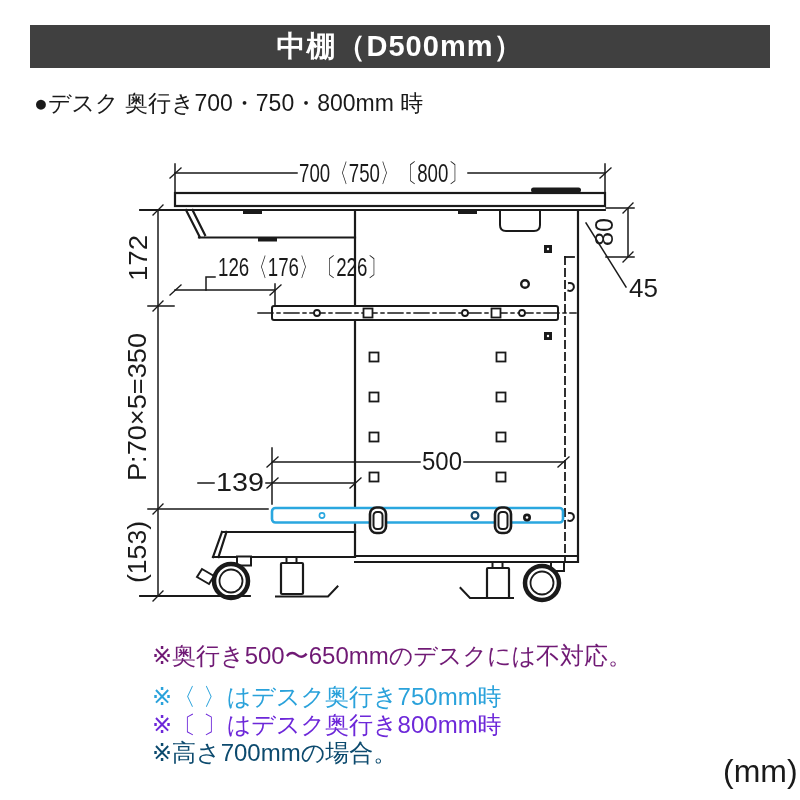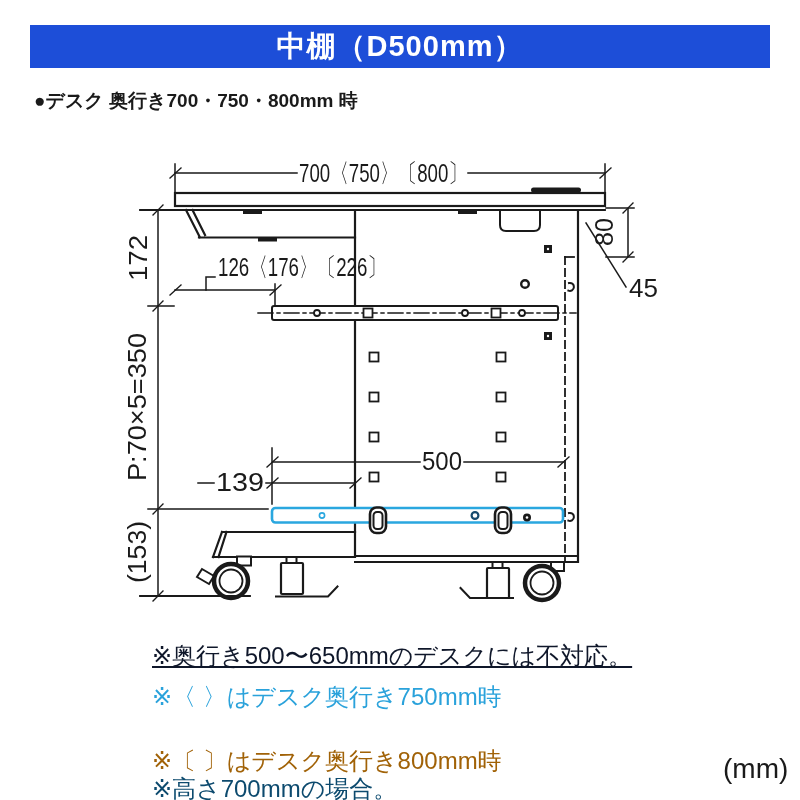--- a/index.html
+++ b/index.html
@@ -1,32 +1,32 @@
 <!DOCTYPE html>
 <html><head>
 <meta charset="utf-8">
 <style>
   html,body{margin:0;padding:0;background:#fff;}
   .page{position:relative;width:800px;height:800px;background:#fff;overflow:hidden;
         font-family:"Liberation Sans","DejaVu Sans",sans-serif;color:#1a1a1a;}
   .header-bar{position:absolute;left:30px;top:25px;width:740px;height:43px;
         display:flex;align-items:center;justify-content:center;}
   .header-title{color:#fff;font-size:29px;font-weight:bold;letter-spacing:1px;}
-  .heading{position:absolute;left:34px;top:88px;font-size:19px;font-weight:bold;}
+  .heading{position:absolute;left:34px;top:88px;font-size:23px;font-weight:normal;}
   .diagram-svg{position:absolute;left:0;top:0;}
   .notes{position:absolute;left:152px;top:642px;font-size:24px;line-height:28px;}
-  .unit{position:absolute;left:723px;top:753px;font-size:28px;}
+  .unit{position:absolute;left:723px;top:753px;font-size:32px;}
   svg text{font-family:"Liberation Sans","DejaVu Sans",sans-serif;fill:#1a1a1a;}
 </style>
 </head>
 <body>
 
 <div class="page">
 
-  <div class="header-bar" style="background: #1d4ed8;">
+  <div class="header-bar" style="background: #404040;">
     <span class="header-title">中棚（D500mm）</span>
   </div>
 
   <div class="heading">●デスク 奥行き700・750・800mm 時</div>
 
   <svg class="diagram-svg" width="800" height="800" viewBox="0 0 800 800">
 
     <g stroke="#1a1a1a" fill="none" stroke-linecap="square">
 
       <path d="M355,210 V556" stroke-width="2.2"></path>
@@ -158,21 +158,21 @@
       <text transform="translate(146,407) rotate(-90)" text-anchor="middle" font-size="25" textLength="148" lengthAdjust="spacingAndGlyphs">P:70×5=350</text>
       <text transform="translate(146,552) rotate(-90)" text-anchor="middle" font-size="25" textLength="62" lengthAdjust="spacingAndGlyphs">(153)</text>
       <text x="442" y="470" text-anchor="middle" textLength="40" lengthAdjust="spacingAndGlyphs">500</text>
       <text x="240" y="491" text-anchor="middle" textLength="48" lengthAdjust="spacingAndGlyphs">139</text>
       <text transform="translate(613,232) rotate(-90)" text-anchor="middle" font-size="25" textLength="28" lengthAdjust="spacingAndGlyphs">80</text>
       <text x="629" y="297" text-anchor="start">45</text>
     </g>
   </svg>
 
   <div class="notes">
-    <div style="color: #0f172a; text-decoration: underline;">※奥行き500〜650mmのデスクには不対応。</div>
+    <div style="color: #701a75;">※奥行き500〜650mmのデスクには不対応。</div>
     <div style="color: rgb(42, 162, 219); margin-top: 13px;">※〈 〉はデスク奥行き750mm時</div>
-    <div style="color: #a16207; margin-top: 36px;">※〔 〕はデスク奥行き800mm時</div>
+    <div style="color: #6d28d9;">※〔 〕はデスク奥行き800mm時</div>
     <div style="color: #0c4a6e;">※高さ700mmの場合。</div>
   </div>
 
   <div class="unit">(mm)</div>
 
 </div>
 
 </body></html>

